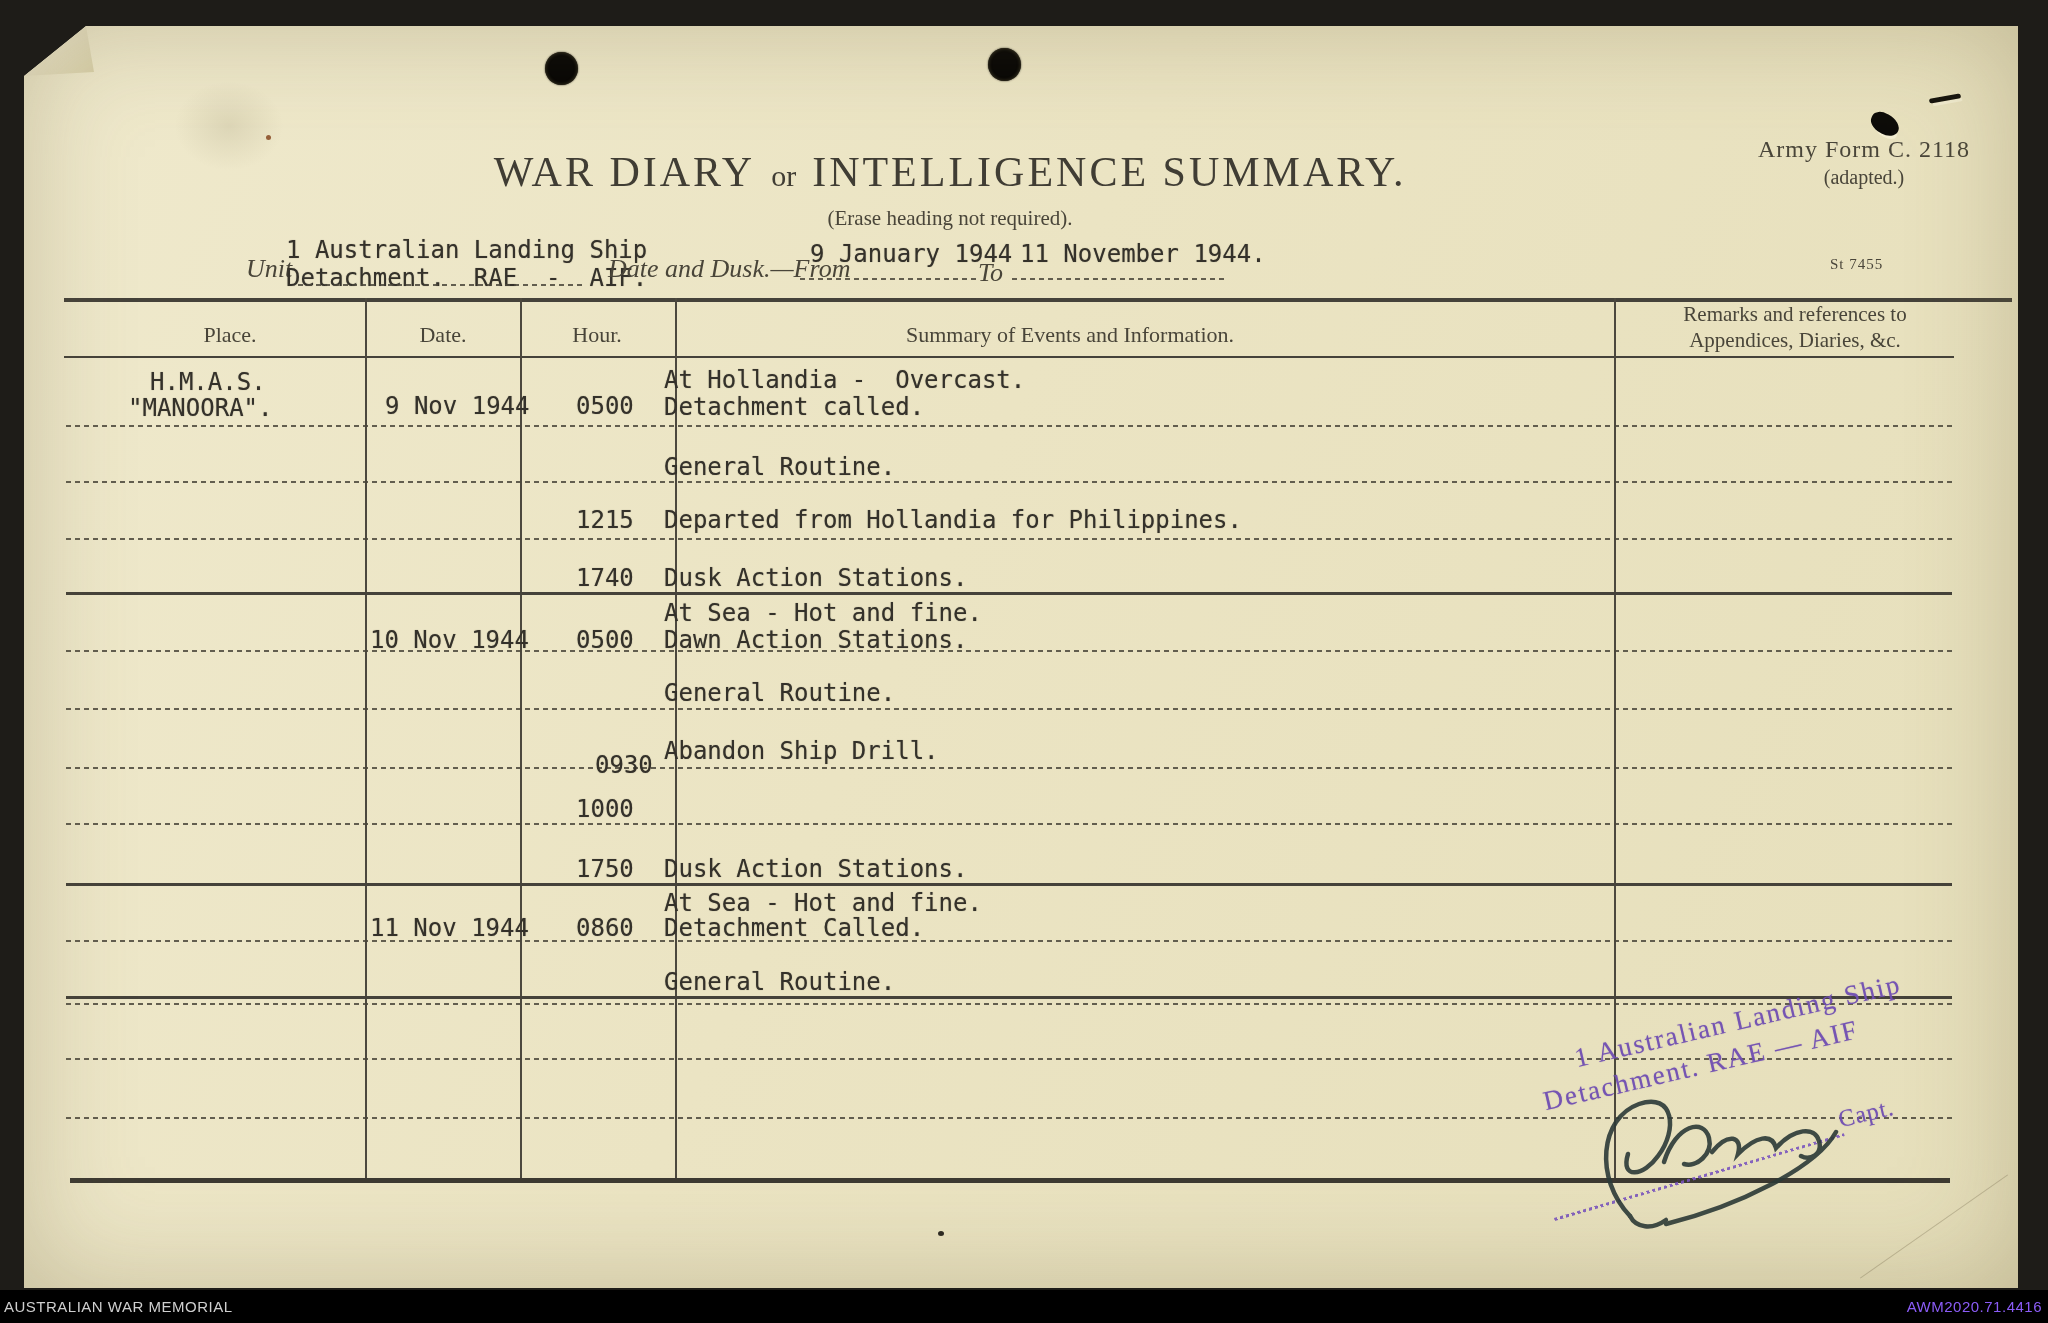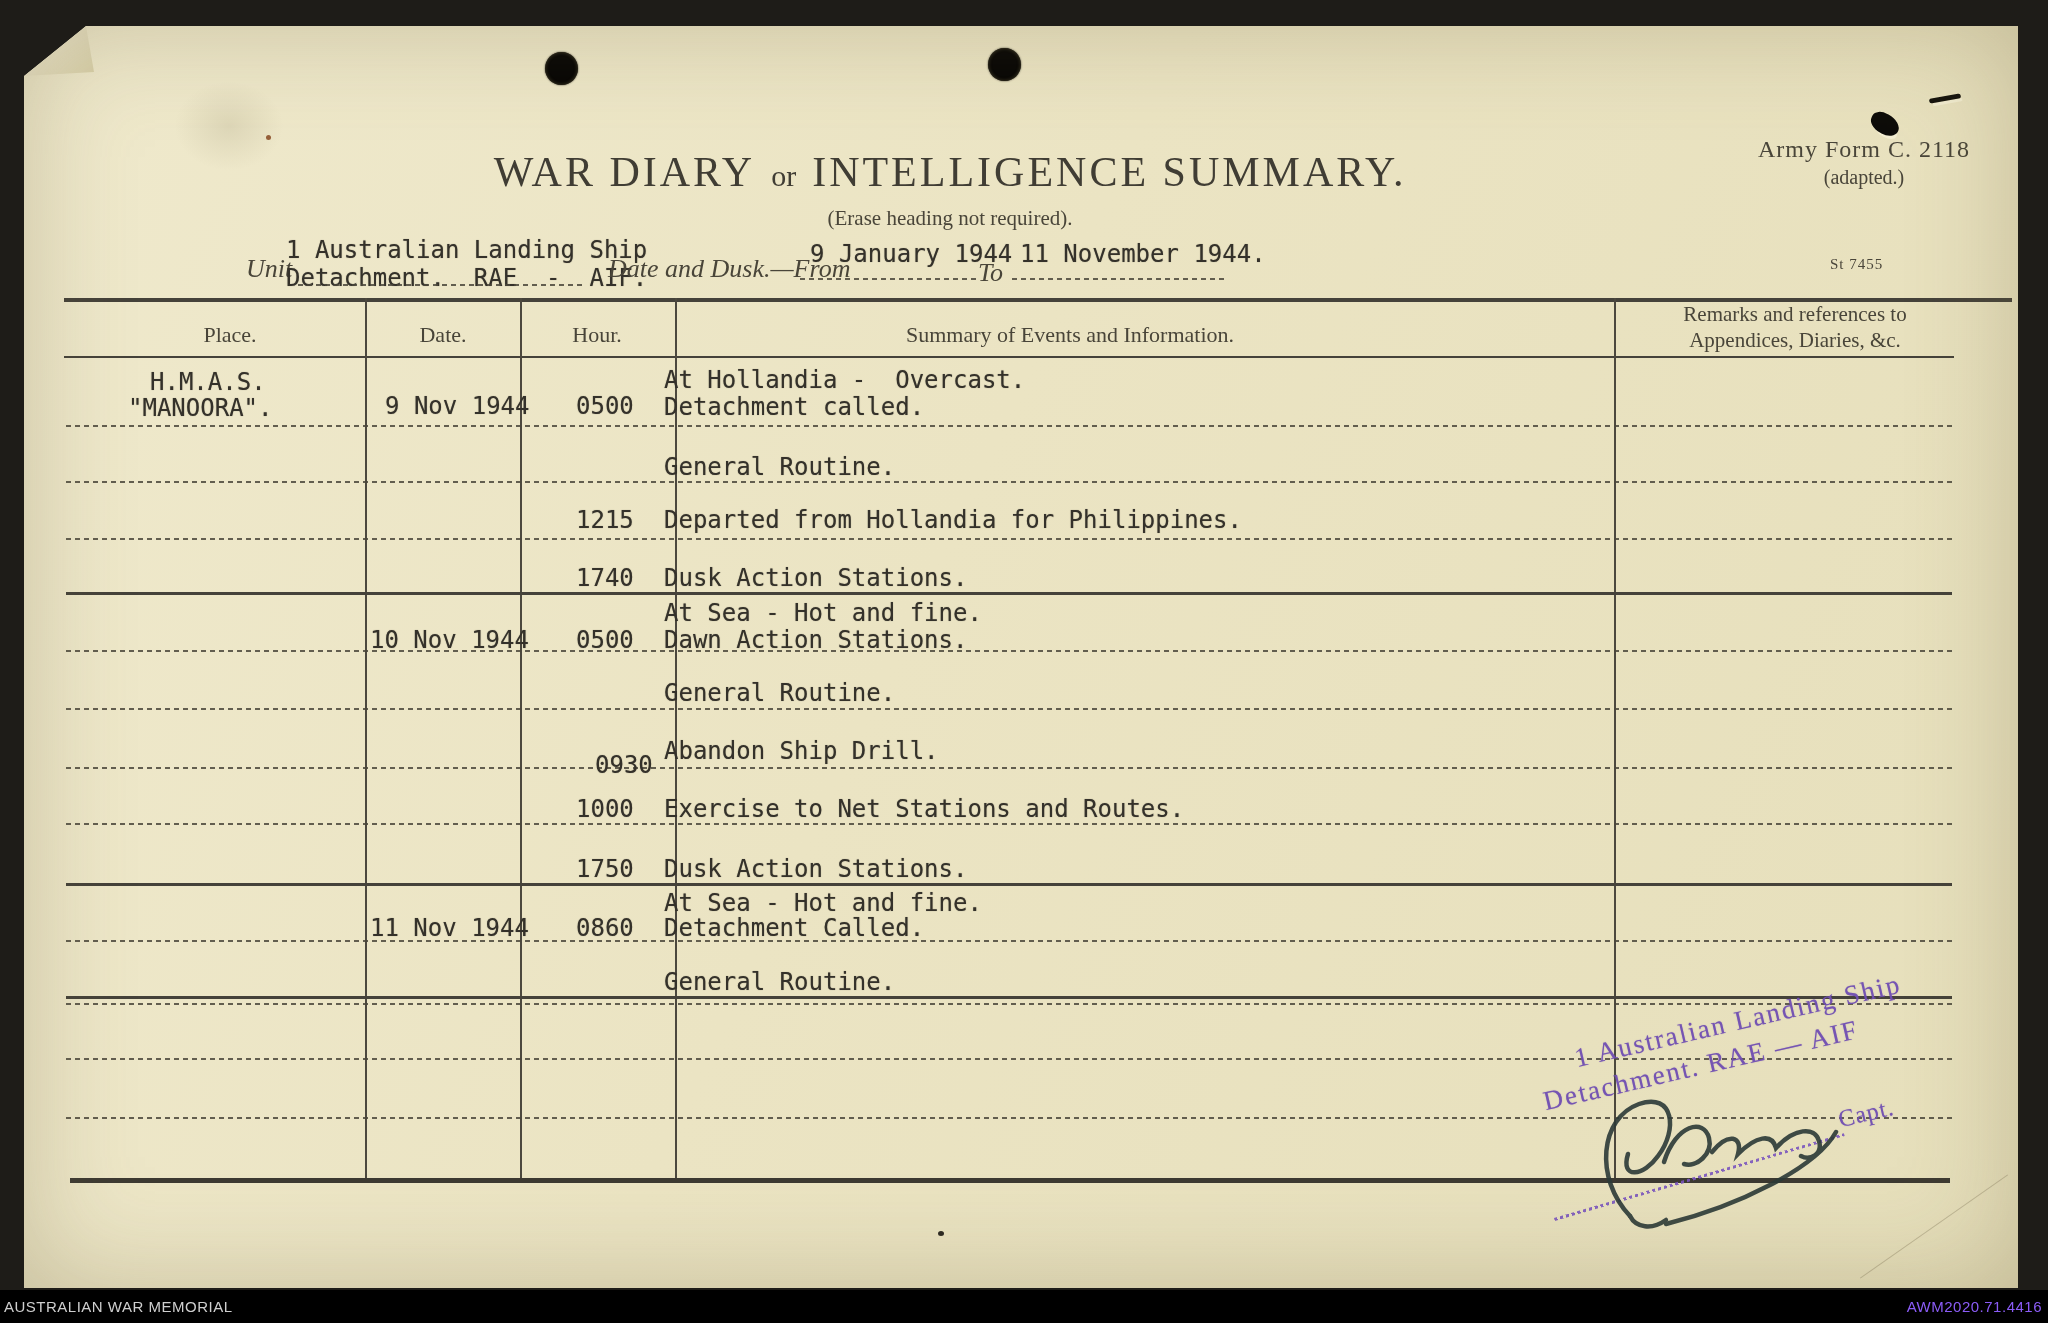--- a/index.html
+++ b/index.html
@@ -147,21 +147,20 @@
     <span class="typed" style="left:640px;top:540px;">Dusk Action Stations.</span>
 
     <span class="typed" style="left:346px;top:602px;">10 Nov 1944</span>
     <span class="typed" style="left:552px;top:602px;">0500</span>
     <span class="typed" style="left:640px;top:575px;">At Sea - Hot and fine.</span>
     <span class="typed" style="left:640px;top:602px;">Dawn Action Stations.</span>
     <span class="typed" style="left:640px;top:655px;">General Routine.</span>
     <span class="typed" style="left:552px;top:727px;margin-left:19px;">0930</span>
     <span class="typed" style="left:640px;top:713px;">Abandon Ship Drill.</span>
     <span class="typed" style="left:552px;top:771px;">1000</span>
-    <span class="typed" style="left:640px;top:771px;">Exercise to Net Stations and Routes.</span>
     <span class="typed" style="left:552px;top:831px;">1750</span>
     <span class="typed" style="left:640px;top:831px;">Dusk Action Stations.</span>
 
     <span class="typed" style="left:346px;top:890px;">11 Nov 1944</span>
     <span class="typed" style="left:552px;top:890px;">0860</span>
     <span class="typed" style="left:640px;top:865px;">At Sea - Hot and fine.</span>
     <span class="typed" style="left:640px;top:890px;">Detachment Called.</span>
     <span class="typed" style="left:640px;top:944px;">General Routine.</span>
 
     <div class="stamp stamp-block">

